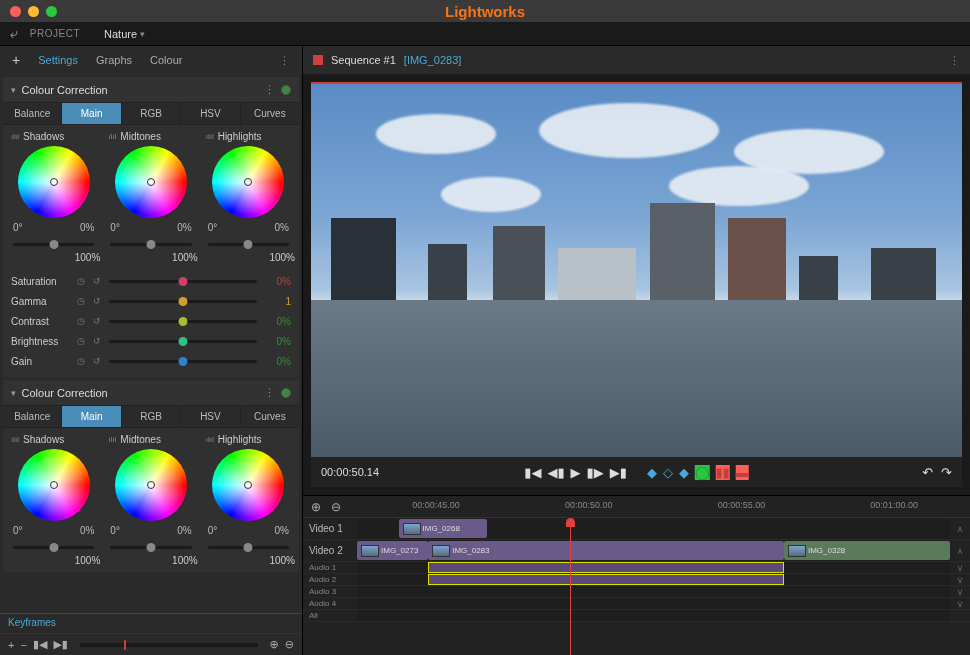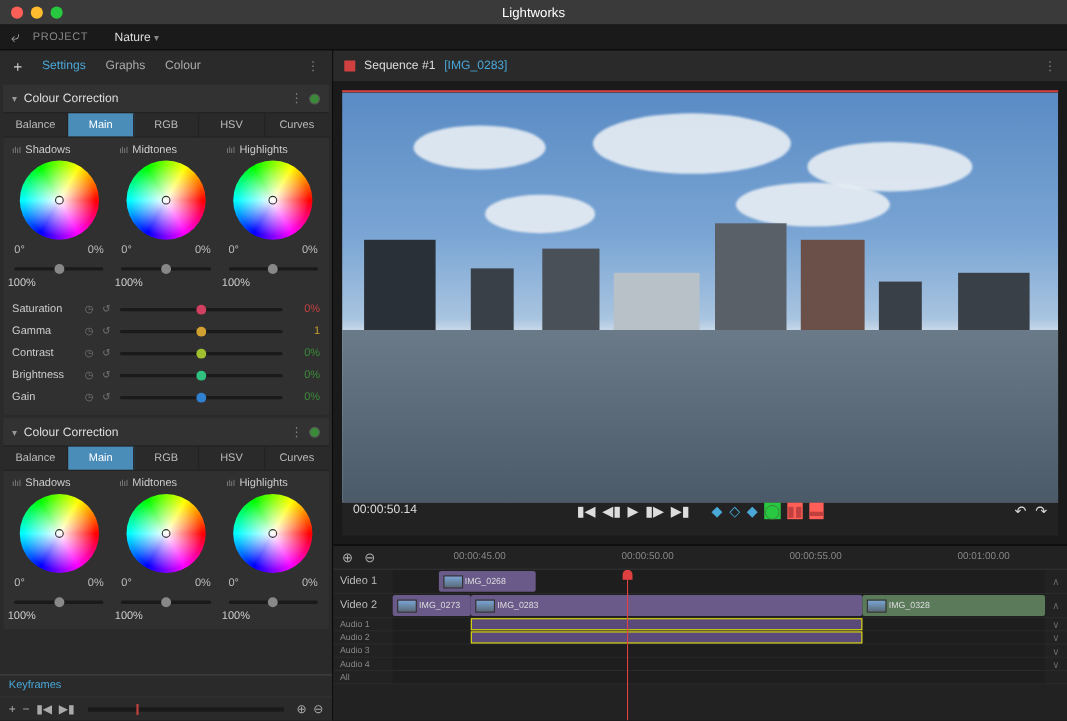--- a/index.html
+++ b/index.html
@@ -1,21 +1,21 @@
 <!DOCTYPE html>
 <html><head>
 <meta charset="utf-8">
 <style>
 * { margin:0; padding:0; box-sizing:border-box; font-family:-apple-system,Arial,sans-serif; }
 body { background:#1e1e1e; color:#ccc; font-size:11px; width:970px; height:655px; overflow:hidden; }
 .titlebar { height:22px; background:#3a3a3a; display:flex; align-items:center; position:relative; }
 .traffic { display:flex; gap:7px; padding-left:10px; }
 .dot { width:11px; height:11px; border-radius:50%; }
 .red{background:#ff5f57}.yellow{background:#febc2e}.green{background:#28c840}
-.title{position:absolute;left:50%;transform:translateX(-50%);color:#ffffff;font-size:12px;font-weight:400}
+.title{position:absolute;left:50%;transform:translateX(-50%);color:#f97316;font-size:15px;font-weight:700}
 .topbar{height:24px;background:#1a1a1a;display:flex;align-items:center;padding:0 10px;border-bottom:1px solid #000}
 .back{color:#999;font-size:14px;margin-right:12px;cursor:pointer}
 .proj-label{color:#888;font-size:10px;letter-spacing:0.5px;margin-right:24px}
 .proj-name{color:#ddd;font-size:11px}
 .chev{color:#888;margin-left:3px;font-size:9px}
 .modes{position:absolute;left:50%;transform:translateX(-50%);display:flex;gap:26px}
 .mode{color:#aaa;font-size:10px;letter-spacing:0.5px;cursor:pointer;padding:2px 0}
 .mode.active{color:#4aa8d8;border-bottom:2px solid #4aa8d8}
 .layout{display:flex;height:609px}
 .left{width:303px;background:#2a2a2a;display:flex;flex-direction:column;border-right:1px solid #000}
@@ -40,21 +40,21 @@
 .wheels{display:flex;padding:6px 4px;gap:4px}
 .wheelbox{flex:1;text-align:center}
 .wlabel{display:flex;align-items:center;justify-content:flex-start;gap:4px;font-size:10px;color:#ccc;margin-bottom:4px;padding-left:4px}
 .bars{display:inline-block;font-size:8px;color:#888}
 .wheel{width:72px;height:72px;border-radius:50%;margin:0 auto;position:relative;background:conic-gradient(from 90deg,#f00,#f0f,#00f,#0ff,#0f0,#ff0,#f00)}
 .wheel::before{content:"";position:absolute;inset:0;border-radius:50%;background:radial-gradient(circle,#fff 0%,rgba(255,255,255,0) 65%)}
 .wheel::after{content:"";position:absolute;top:50%;left:50%;width:6px;height:6px;border:1px solid #333;border-radius:50%;transform:translate(-50%,-50%)}
 .wvals{display:flex;justify-content:space-between;padding:4px 6px;font-size:10px;color:#bbb}
 .wslider{height:3px;background:#1a1a1a;border-radius:2px;margin:6px 6px;position:relative}
 .wslider::after{content:"";position:absolute;left:50%;top:-3px;width:9px;height:9px;background:#888;border-radius:50%;transform:translateX(-50%)}
-.wpct{text-align:left;font-size:10px;color:#ccc}
+.wpct{text-align:right;font-size:10px;color:#ccc}
 .params{padding:2px 8px 6px}
 .prow{display:flex;align-items:center;height:20px;gap:6px}
 .pname{width:60px;color:#ccc;font-size:10px}
 .picon{color:#777;font-size:9px;width:10px}
 .ptrack{flex:1;height:3px;background:#1a1a1a;border-radius:2px;position:relative}
 .ptrack .knob{position:absolute;top:-3px;width:9px;height:9px;border-radius:50%;transform:translateX(-50%)}
 .pval{width:28px;text-align:right;font-size:10px}
 .kf-bar{height:20px;background:#2a2a2a;border-top:1px solid #444;padding:2px 8px}
 .kf-title{color:#4aa8d8;font-size:10px}
 .kf-ctrl{display:flex;align-items:center;gap:6px;padding:4px 8px;background:#2a2a2a;border-top:1px solid #333}
@@ -66,21 +66,21 @@
 .reddot{width:10px;height:10px;background:#d04040}
 .seq{color:#ddd;font-size:11px}
 .clipid{color:#4aa8d8;font-size:11px}
 .vhead .vm{margin-left:auto;color:#888;cursor:pointer}
 .viewer{flex:1;background:#1a1a1a;padding:8px;display:flex;flex-direction:column;min-height:0}
 .frame{flex:1;position:relative;overflow:hidden;border-top:2px solid #d04040;min-height:0}
 .sky{position:absolute;inset:0;background:linear-gradient(#5a8bc4 0%,#7aa5d4 35%,#a8c4e0 55%,#c8d8e8 58%);}
 .cloud{position:absolute;background:#e8eef4;border-radius:50%;filter:blur(1px);opacity:0.9}
 .water{position:absolute;left:0;right:0;top:58%;bottom:0;background:linear-gradient(#6a7a88,#5a6a78,#4a5a68)}
 .bldg{position:absolute;background:#3a4048;bottom:42%}
-.transport{height:30px;display:flex;align-items:flex-start;padding:0 10px;background:#222}
+.transport{height:30px;display:flex;align-items:center;padding:0 10px;background:#222}
 .tc{color:#ddd;font-size:11px}
 .tbtns{position:absolute;left:50%;transform:translateX(-50%);display:flex;gap:6px;align-items:center}
 .tbtn,.mbtn{color:#ddd;font-size:13px;cursor:pointer}
 .markers{display:flex;gap:6px;margin-left:14px}
 .mbtn.blue{color:#4aa8d8}.mbtn.green{color:#3a8a3a}.mbtn.red{color:#c04040}
 .tright{margin-left:auto;display:flex;gap:8px}
 .timeline{height:160px;background:#222;border-top:1px solid #000;display:flex;flex-direction:column}
 .truler{height:22px;display:flex;align-items:center;padding:0 8px;gap:10px;border-bottom:1px solid #333;position:relative}
 .zoom{color:#aaa;font-size:12px;cursor:pointer}
 .tticks{flex:1;position:relative;height:100%}

